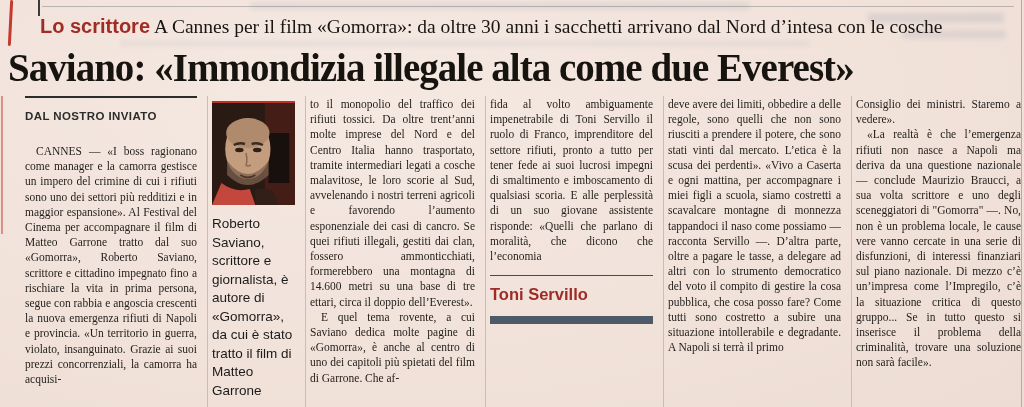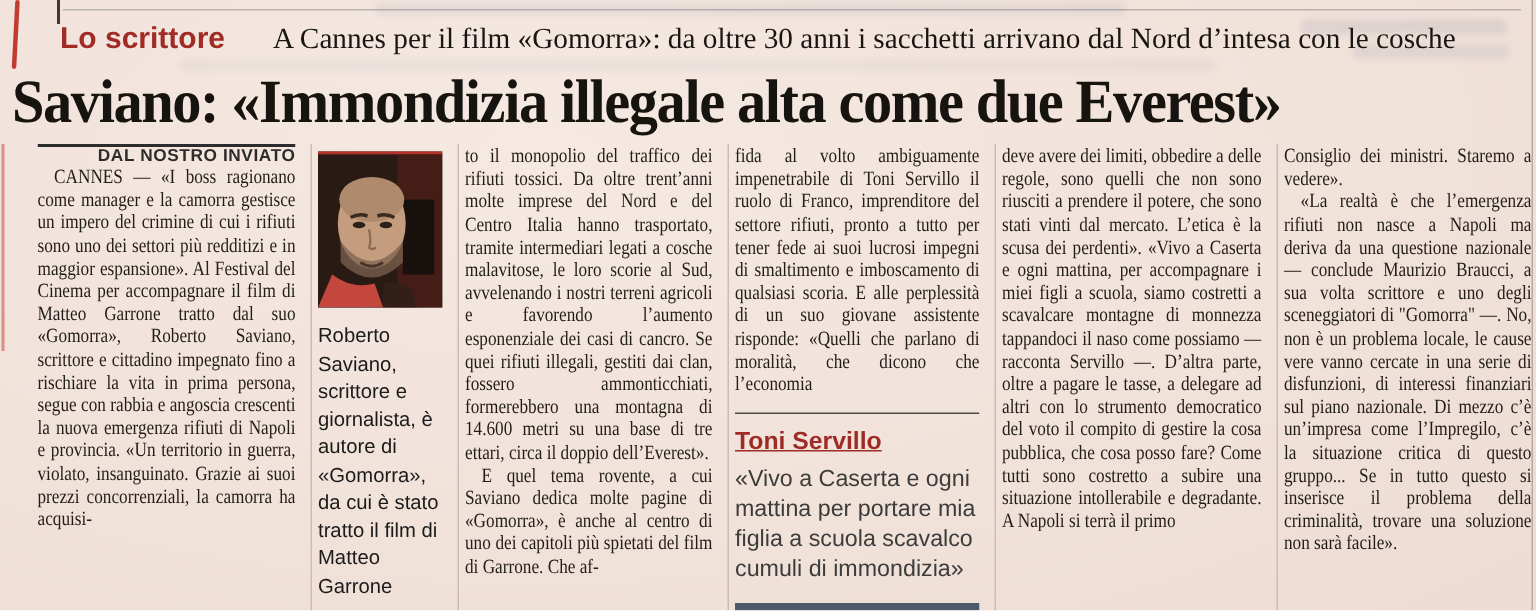--- a/index.html
+++ b/index.html
@@ -16,21 +16,21 @@
   .edge-right   { position:absolute; right:2px; top:0; width:1px; height:100%; background:#b9a9a3; }
   .ghost { position:absolute; background:#6b7a95; opacity:.11; filter:blur(2px); border-radius:2px; }
   .g1 { left:250px; top:2px;  width:500px; height:8px; }
   .g2 { left:868px; top:13px; width:136px; height:10px; opacity:.14; }
   .g3 { left:902px; top:30px; width:104px; height:9px;  opacity:.12; }
   .g4 { left:120px; top:40px; width:690px; height:7px;  opacity:.07; }
 
   
   .kicker-row { position:absolute; left:40px; top:15px; right:8px; white-space:nowrap; overflow:hidden; }
   .kicker-label { font:bold 20px "Liberation Sans", sans-serif; color:#a02c25; margin-right:4px; }
-  .kicker-text  { font:19.5px "Liberation Serif", serif; color:#181512;margin-left:28px; }
+  .kicker-text  { font:19.5px "Liberation Serif", serif; color:#181512; }
   .headline {
     position:absolute; left:8px; top:43px; margin:0; white-space:nowrap;
     font:bold 41px "Liberation Serif", serif; letter-spacing:-1px; color:#17130f;
     transform:scaleX(.95); transform-origin:0 50%;
   }
 
   
   .body-grid {
     position:absolute; left:25px; top:96px; width:996px; height:311px;
     display:grid; grid-template-columns:172px 88px 170px 168px 178px 170px; column-gap:10px;
@@ -40,38 +40,38 @@
 
   .serif-body {
     font-family:"Liberation Serif", serif; font-size:13.5px; line-height:15.2px;
     color:#211d19; text-align:justify;
     width:117.65%; transform:scaleX(.85); transform-origin:0 0;
   }
   .serif-body p { margin:0; }
   .serif-body p.indent { text-indent:13px; }
 
   .dateline {
-    border-top:2px solid #2c2c2c; padding-top:0; 
+    border-top:2px solid #2c2c2c; padding-top:12px; margin-bottom:21px;
     font:bold 11.5px "Liberation Sans", sans-serif; letter-spacing:.4px;
-    color:#2c2c2c; text-align:right;
+    color:#2c2c2c; text-align:left;
   }
 
   
   .profile-header {
     background:#344a6b; color:#fff; height:23px;
     font:bold 15px/23px "Liberation Sans", sans-serif; padding-left:7px;
   }
   .profile-photo { margin-top:5px; border-top:2px solid #b5342c; height:102px; background:#241713; }
   .profile-photo svg { display:block; width:100%; height:100%; }
   .profile-caption { margin-top:10px; font:13.5px/18.5px "Liberation Sans", sans-serif; color:#1b1b1b; }
 
   
   .pullquote { margin-top:12px; }
   .pq-rule { height:1px; background:#4a4a4a; margin-bottom:9px; }
-  .pq-name { font:bold 16.5px "Liberation Sans", sans-serif; color:#9e2b25; margin-bottom:6px;text-decoration:underline; }
+  .pq-name { font:bold 16.5px "Liberation Sans", sans-serif; color:#9e2b25; margin-bottom:6px; }
   .pq-text { font:15.5px/20px "Liberation Sans", sans-serif; color:#3c3c3c; }
   .pq-bar  { height:8px; background:#4e5a6a; margin-top:12px; }
 
   .byline { margin-top:2px; padding-right:16px; text-align:right;
     font:bold 15px "Liberation Sans", sans-serif; color:#121212; }
 </style>
 </head>
 <body>
 
 <div class="page">
@@ -130,21 +130,20 @@
       </div>
     </div>
 
     <div class="col rule">
       <div class="serif-body">
         <p>fida al volto ambiguamente impenetrabile di Toni Servillo il ruolo di Franco, imprenditore del settore rifiuti, pronto a tutto per tener fede ai suoi lucrosi impegni di smaltimento e imboscamento di qualsiasi scoria. E alle perplessità di un suo giovane assistente risponde: «Quelli che parlano di moralità, che dicono che l’economia</p>
       </div>
       <div class="pullquote">
         <div class="pq-rule"></div>
         <div class="pq-name">Toni Servillo</div>
-        <div class="pq-text">«Vivo a Caserta e ogni mattina per portare mia figlia a scuola scavalco cumuli di immondizia»</div>
         <div class="pq-bar"></div>
       </div>
     </div>
 
     <div class="col rule">
       <div class="serif-body">
         <p>deve avere dei limiti, obbedire a delle regole, sono quelli che non sono riusciti a prendere il potere, che sono stati vinti dal mercato. L’etica è la scusa dei perdenti». «Vivo a Caserta e ogni mattina, per accompagnare i miei figli a scuola, siamo costretti a scavalcare montagne di monnezza tappandoci il naso come possiamo — racconta Servillo —. D’altra parte, oltre a pagare le tasse, a delegare ad altri con lo strumento democratico del voto il compito di gestire la cosa pubblica, che cosa posso fare? Come tutti sono costretto a subire una situazione intollerabile e degradante. A Napoli si terrà il primo</p>
       </div>
     </div>
 

